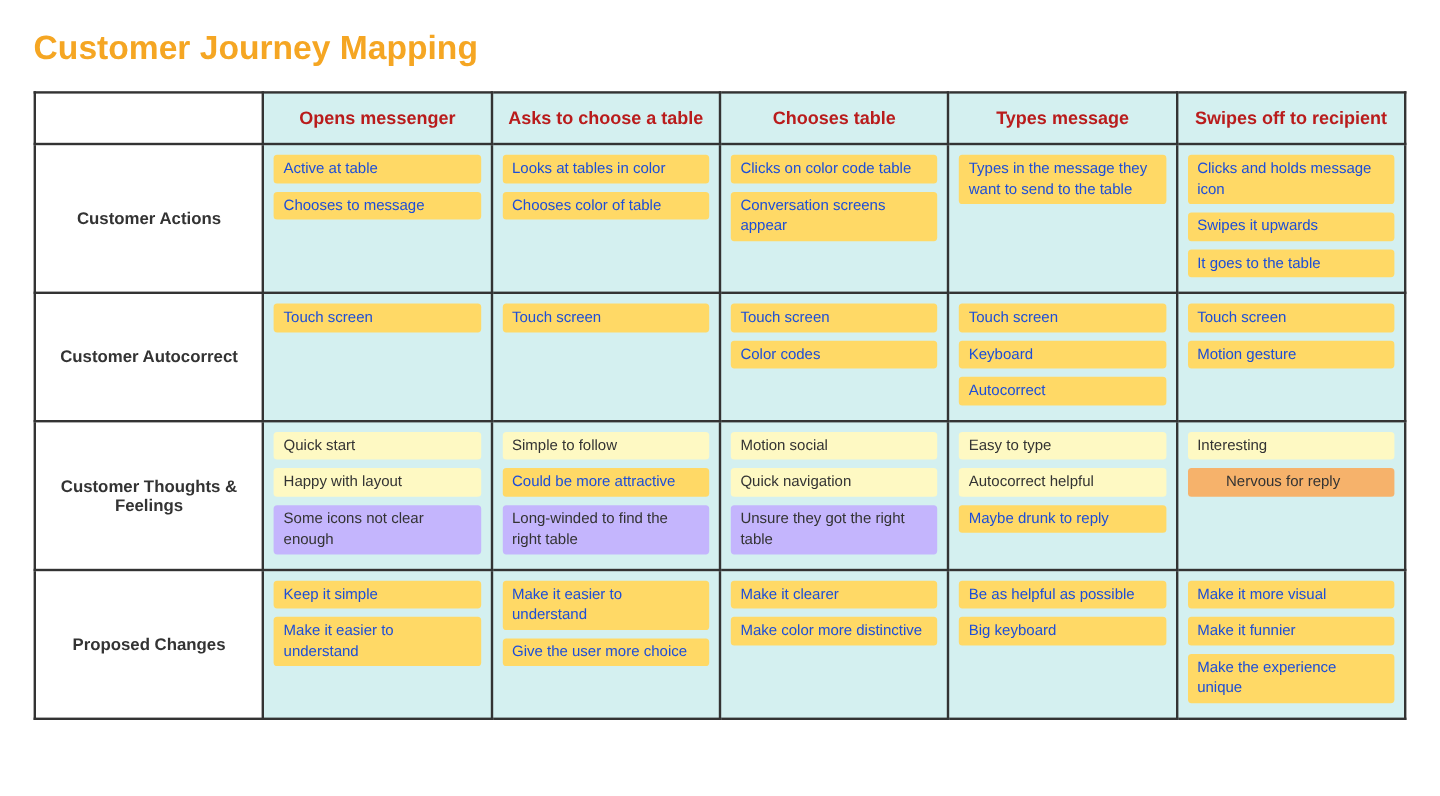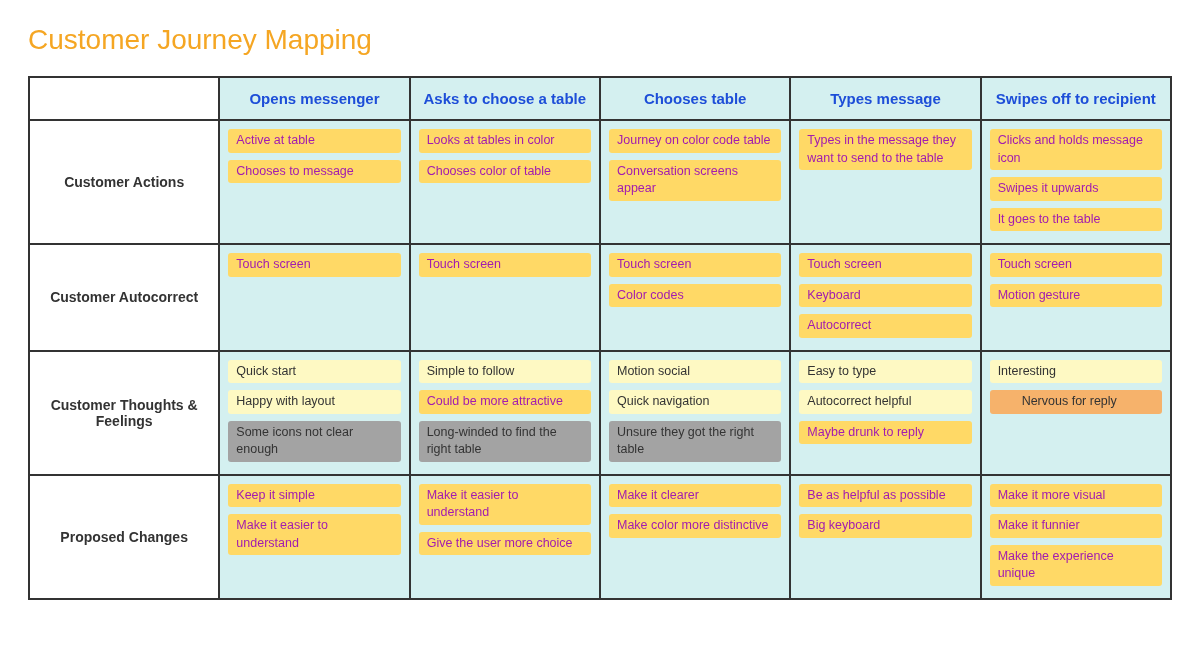--- a/index.html
+++ b/index.html
@@ -6,21 +6,21 @@
     body {
       background: #fff;
       font-family: Arial, sans-serif;
       padding: 24px 28px;
       width: 1200px;
       min-height: 663px;
     }
     .page-title {
       color: #f5a623;
       font-size: 28px;
-      font-weight: normal;
+      font-weight: bold;
       margin-bottom: 20px;
     }
     .journey-table {
       width: 100%;
       border-collapse: collapse;
       table-layout: fixed;
     }
     .journey-table th, .journey-table td {
       border: 2px solid #333;
       padding: 10px 10px;
@@ -36,44 +36,44 @@
       color: #333;
       width: 110px;
       margin-left: 32px;
     }
     
     .journey-table thead th {
       background: #d4f0f0;
       text-align: center;
       font-size: 15px;
       font-weight: bold;
-      color: #1d4ed8;
+      color: #b91c1c;
       line-height: 1.4;
     }
     .journey-table thead th.empty-header {
       background: #fff;
       border: 2px solid #333;
     }
     
     .journey-table tbody td.data-cell {
       background: #d4f0f0;
       vertical-align: top;
       padding: 8px 8px;
     }
     .tag {
       display: inline-block;
       padding: 3px 8px;
       border-radius: 3px;
       font-size: 12.5px;
       margin-bottom: 4px;
       line-height: 1.4;
     }
-    .tag-yellow { background: #ffd966; color: #a21caf; }
+    .tag-yellow { background: #ffd966; color: #1d4ed8; }
     .tag-green  { background: #fef9c3; color: #333; }
-    .tag-red    { background: #a3a3a3; color: #333; }
+    .tag-red    { background: #c4b5fd; color: #333; }
     .tag-orange { background: #f6b26b; color: #333; padding-left: 32px; }
     .tags-col { display: flex; flex-direction: column; gap: 3px; }
   </style>
 </head>
 <body>
 
 <div class="page-title">Customer Journey Mapping</div>
 
 <table class="journey-table">
   <thead>
@@ -96,21 +96,21 @@
           </div>
         </td>
         <td class="data-cell">
           <div class="tags-col">
             <span class="tag tag-yellow">Looks at tables in color</span>
             <span class="tag tag-yellow">Chooses color of table</span>
           </div>
         </td>
         <td class="data-cell">
           <div class="tags-col">
-            <span class="tag tag-yellow">Journey on color code table</span>
+            <span class="tag tag-yellow">Clicks on color code table</span>
             <span class="tag tag-yellow">Conversation screens appear</span>
           </div>
         </td>
         <td class="data-cell">
           <div class="tags-col">
             <span class="tag tag-yellow">Types in the message they want to send to the table</span>
           </div>
         </td>
         <td class="data-cell">
           <div class="tags-col">

